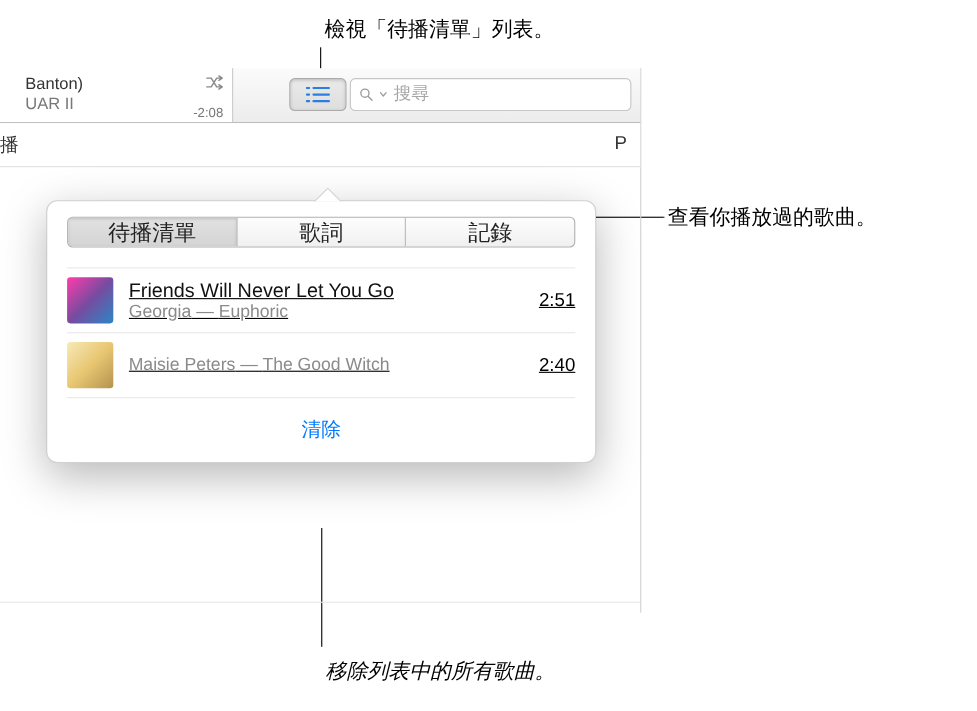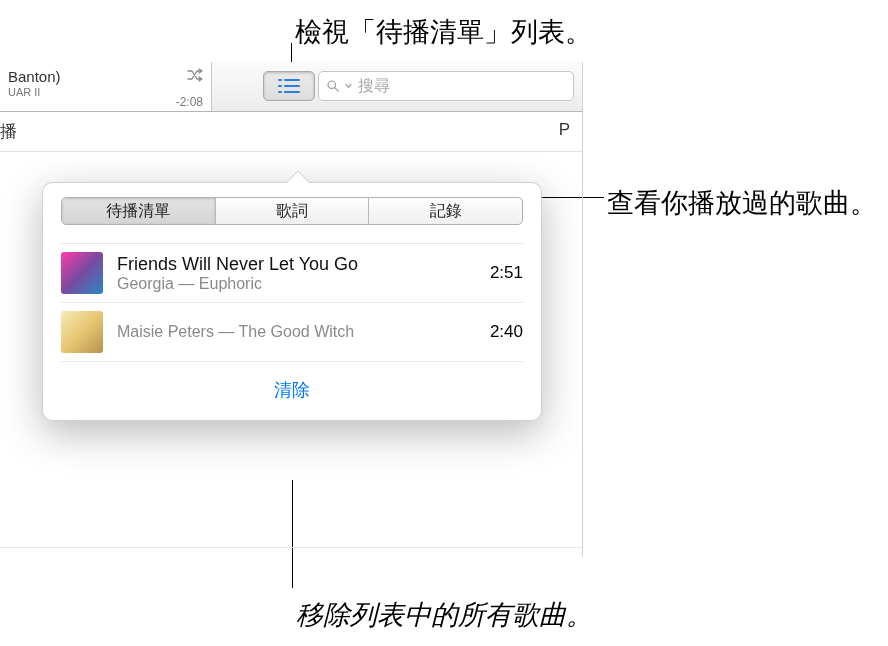--- a/index.html
+++ b/index.html
@@ -7,21 +7,21 @@
       font-family: -apple-system, BlinkMacSystemFont, "Helvetica Neue", sans-serif;
       background: #fff;
       width: 888px;
       height: 646px;
       position: relative;
       overflow: hidden;
     }
 
     .callout {
       position: absolute;
-      font-size: 27px;
+      font-size: 19px;
       color: #000;
       white-space: nowrap;
     }
     .callout-line {
       position: absolute;
       background: #000;
     }
 
     .app-area {
       position: absolute;
@@ -45,30 +45,30 @@
     }
 
     .now-playing {
       position: absolute;
       left: 0;
       top: 0;
       width: 212px;
       height: 49px;
       background: #fff;
       border-right: 1px solid #c8c8c8;
-      padding: 6px 10px 0 8px;
+      padding: 6px 10px 0 23px;
       overflow: hidden;
     }
     .np-title {
       font-size: 15px;
       color: #333;
       white-space: nowrap;
     }
     .np-sub {
-      font-size: 11px;
+      font-size: 15px;
       color: #777;
       white-space: nowrap;
       margin-top: 1px;
     }
     .np-time {
       position: absolute;
       right: 8px;
       bottom: 2px;
       font-size: 12px;
       color: #777;
@@ -202,32 +202,32 @@
       border: 1px solid #b0b0b0;
       border-radius: 5px;
       overflow: hidden;
       background: linear-gradient(#fdfdfd, #f0f0f0);
     }
     .seg {
       flex: 1;
       display: flex;
       align-items: center;
       justify-content: center;
-      font-size: 16px;
+      font-size: 20px;
       color: #222;
       border-right: 1px solid #b8b8b8;
       cursor: pointer;
     }
     .seg:last-child { border-right: none; }
     .seg.active {
       background: linear-gradient(#e2e2e2, #d4d4d4);
       box-shadow: inset 0 1px 3px rgba(0,0,0,0.15);
     }
 
-    .track-list { margin-top: 18px; }
+    .track-list { margin-top: 18px; text-decoration: underline; }
     .track {
       display: flex;
       align-items: center;
       padding: 8px 0;
       border-bottom: 1px solid #e8e8e8;
       gap: 14px;
     }
     .track:first-child { border-top: 1px solid #e8e8e8; }
     .art {
       width: 42px;

